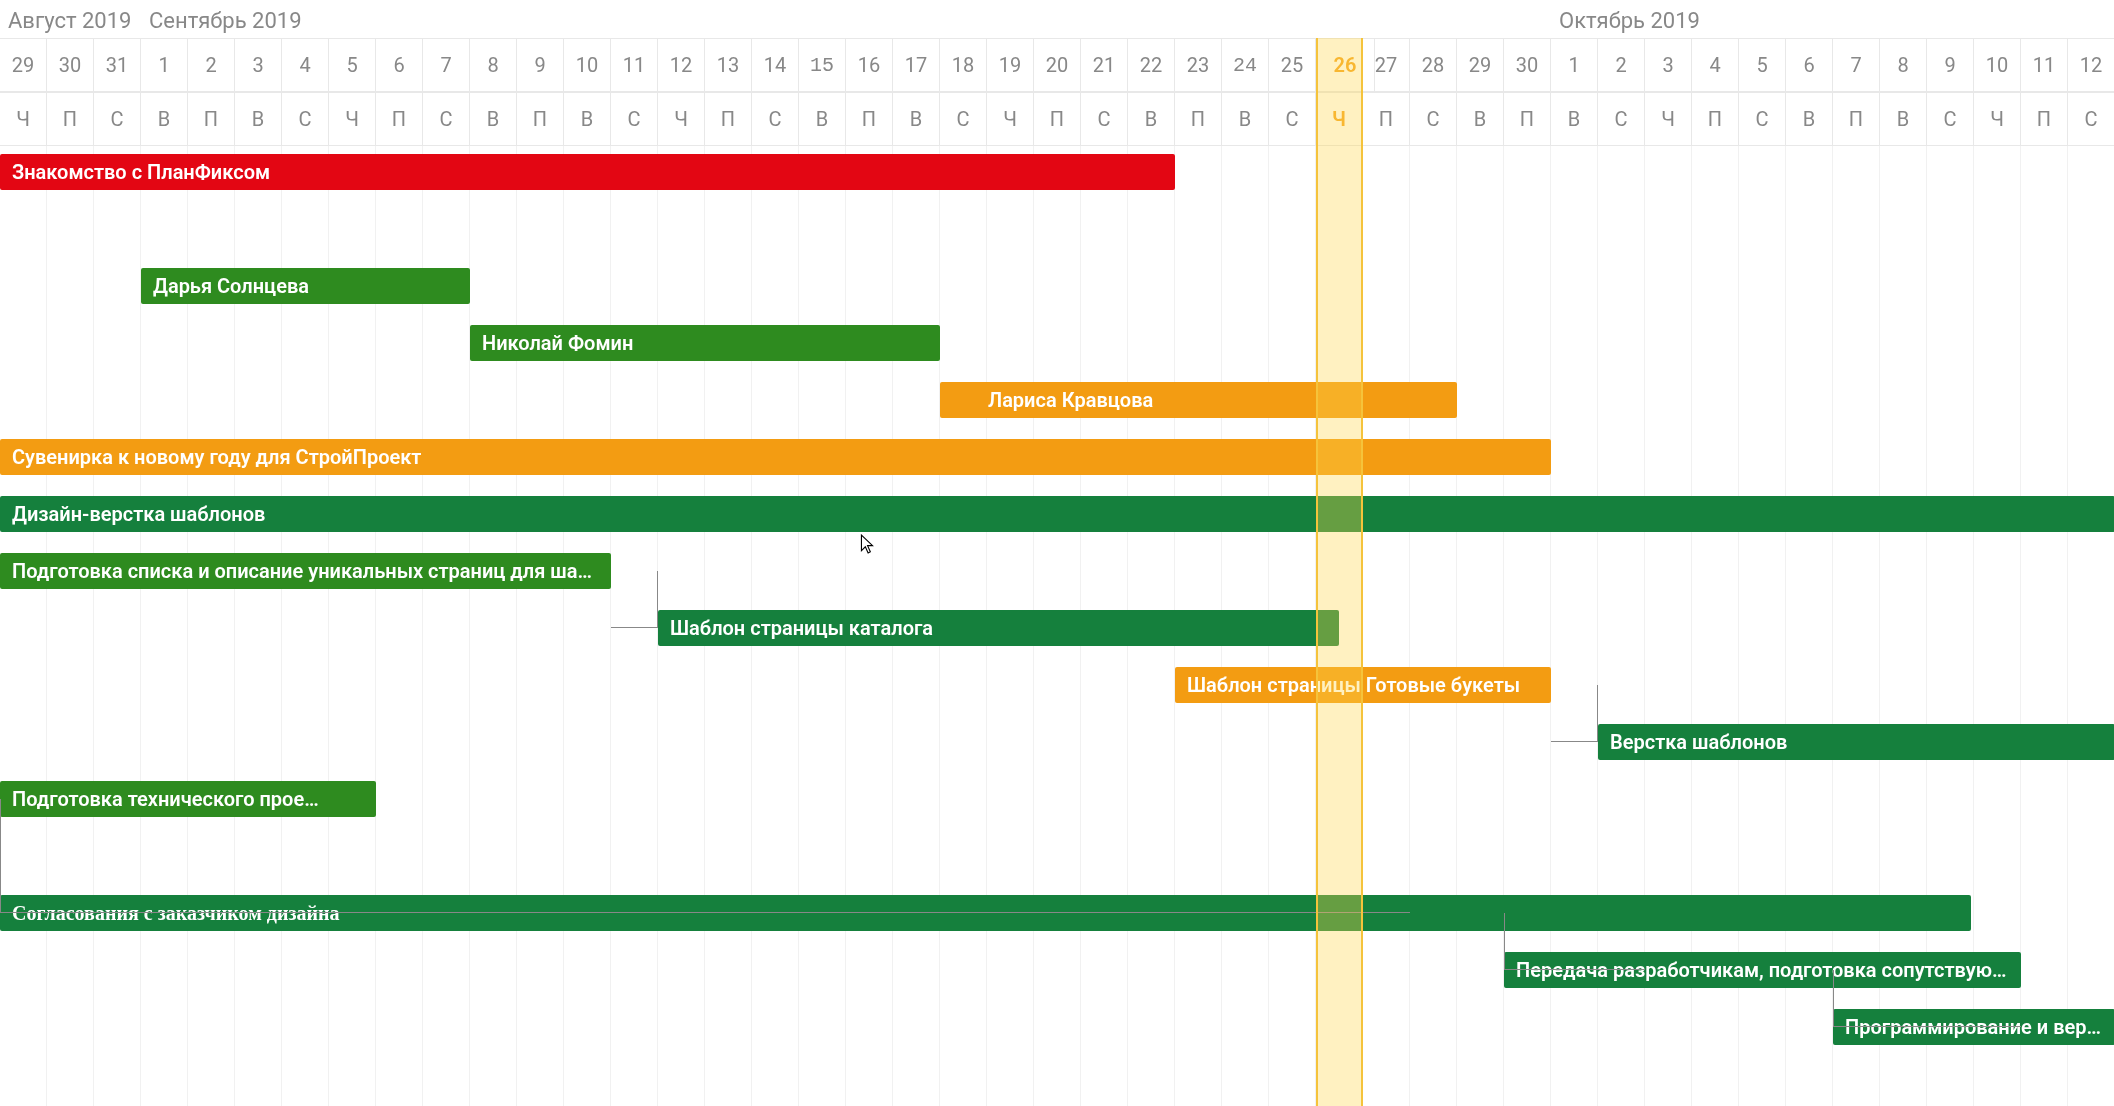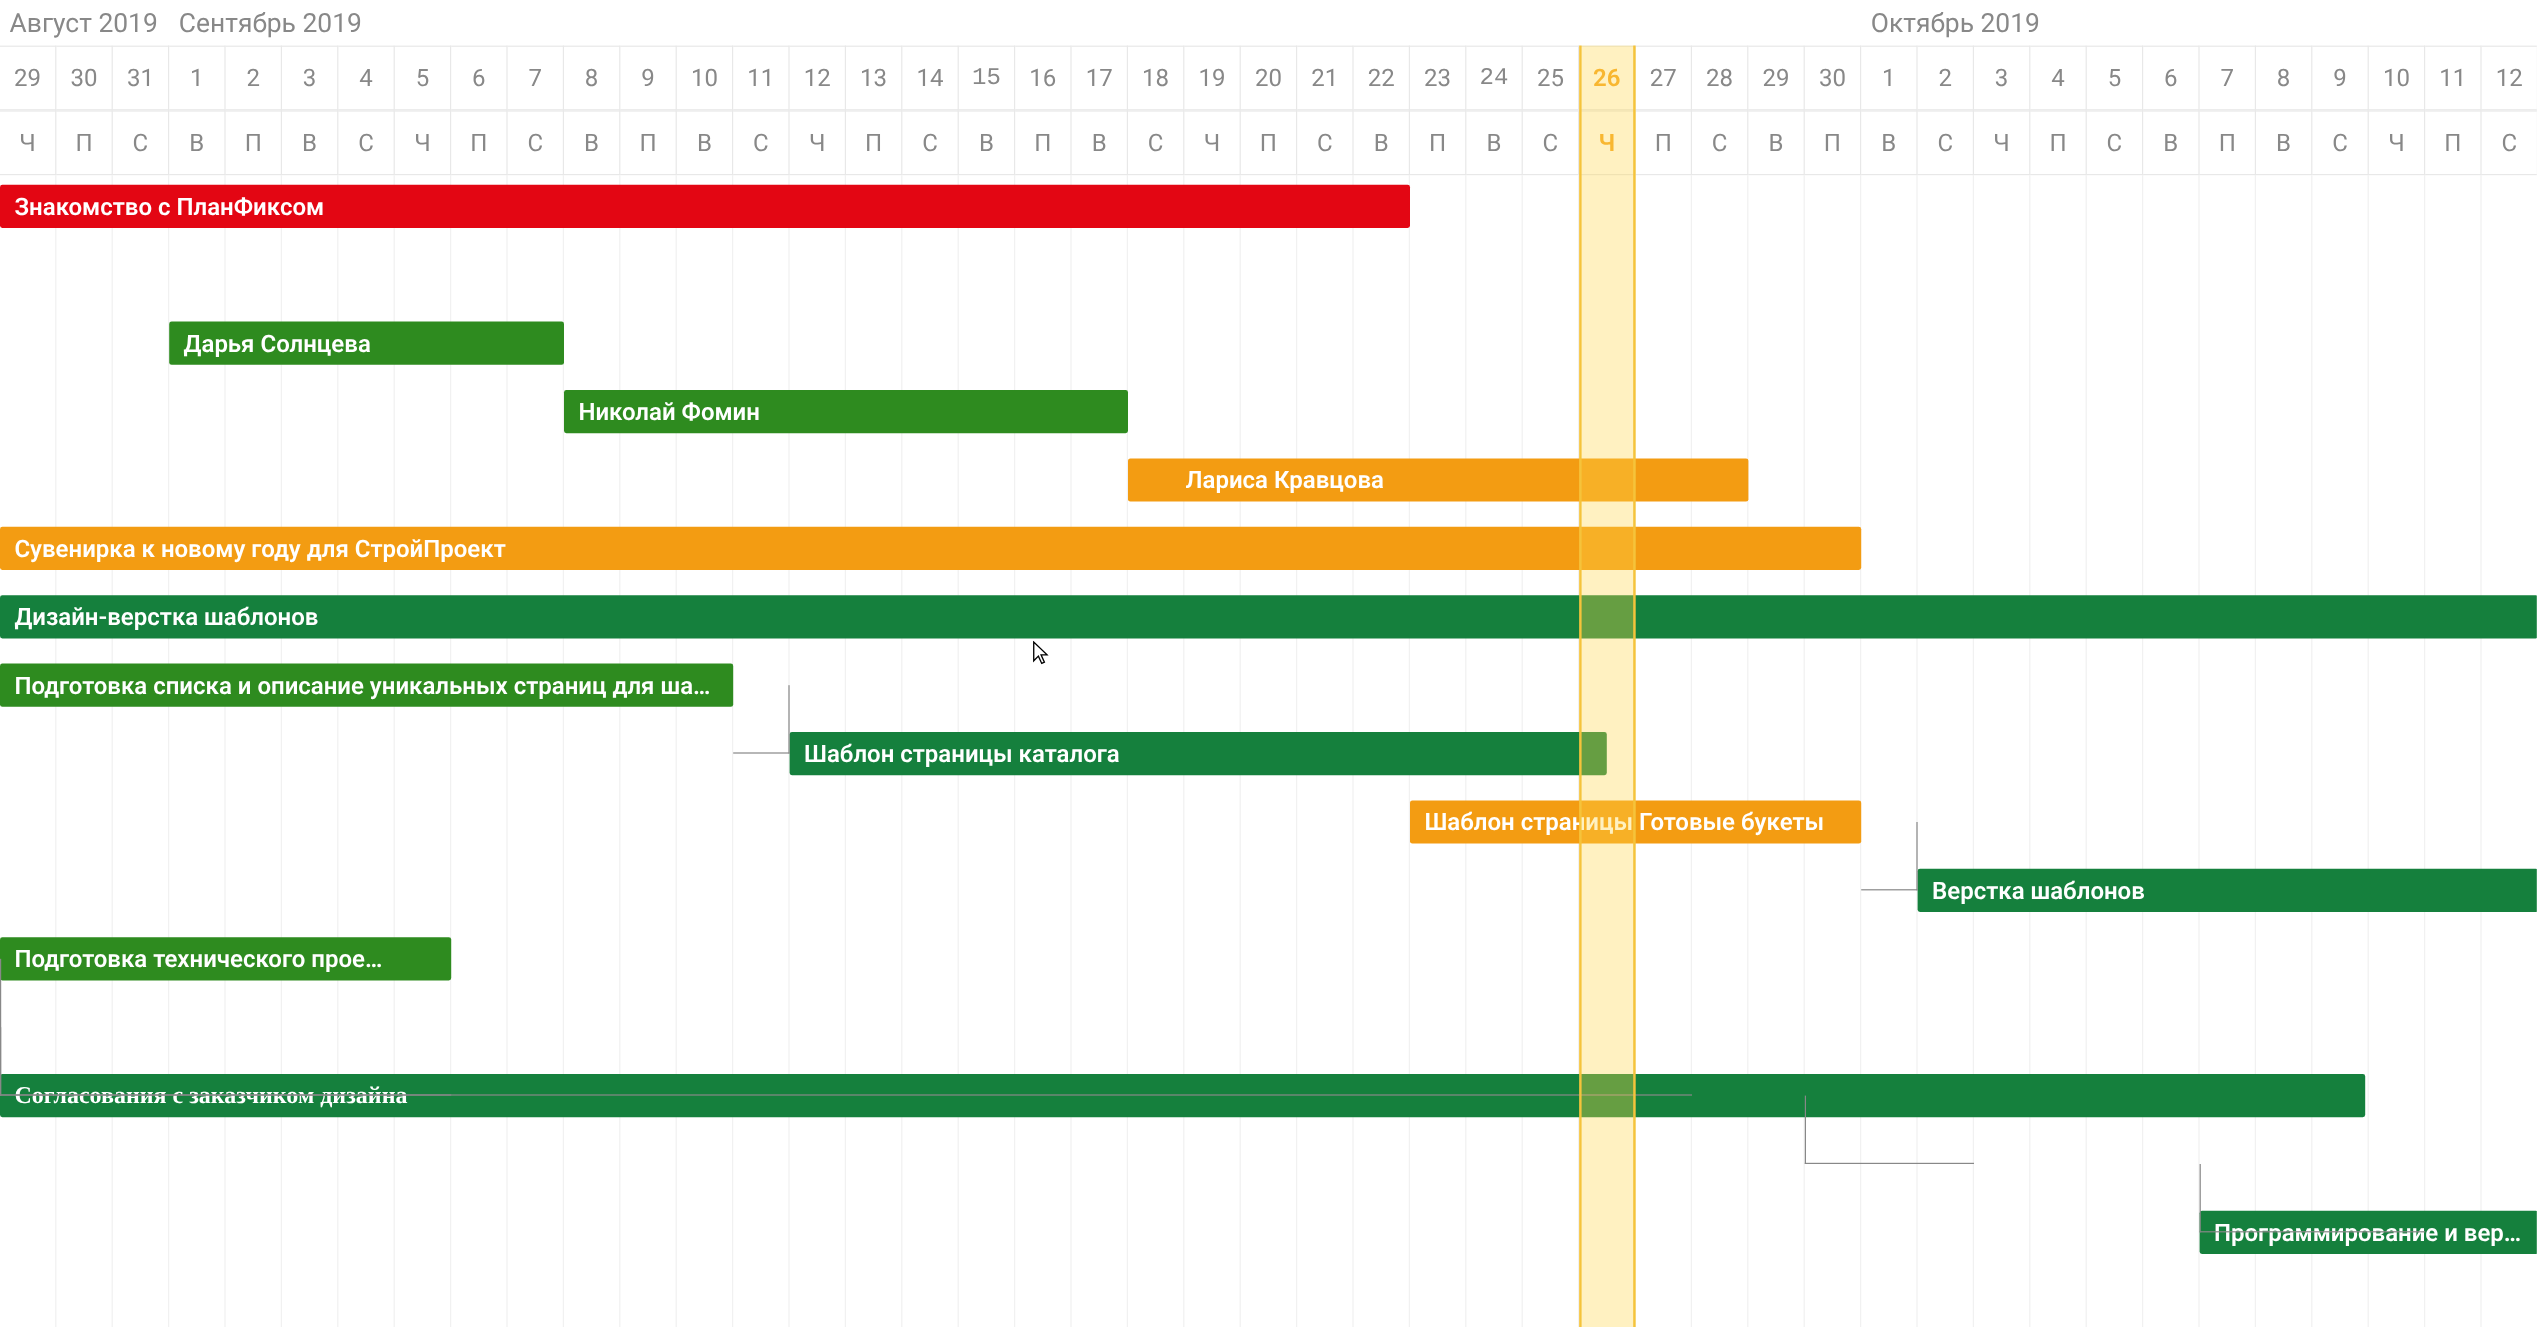--- a/index.html
+++ b/index.html
@@ -55,21 +55,21 @@
       <div class="cell" style="left: 846px; width: 47px;">16</div>
       <div class="cell" style="left: 893px; width: 47px;">17</div>
       <div class="cell" style="left: 940px; width: 47px;">18</div>
       <div class="cell" style="left: 987px; width: 47px;">19</div>
       <div class="cell" style="left: 1034px; width: 47px;">20</div>
       <div class="cell" style="left: 1081px; width: 47px;">21</div>
       <div class="cell" style="left: 1128px; width: 47px;">22</div>
       <div class="cell" style="left: 1175px; width: 47px;">23</div>
       <div class="cell" style="left: 1222px; width: 47px; font-family: Liberation Mono, monospace;">24</div>
       <div class="cell" style="left: 1269px; width: 47px;">25</div>
-      <div class="cell today-num" style="left: 1316px; width: 47px;">26</div>
+      <div class="cell today-num" style="left: 1316px; width: 59px;">26</div>
       <div class="cell" style="left: 1363px; width: 47px;">27</div>
       <div class="cell" style="left: 1410px; width: 47px;">28</div>
       <div class="cell" style="left: 1457px; width: 47px;">29</div>
       <div class="cell" style="left: 1504px; width: 47px;">30</div>
       <div class="cell" style="left: 1551px; width: 47px;">1</div>
       <div class="cell" style="left: 1598px; width: 47px;">2</div>
       <div class="cell" style="left: 1645px; width: 47px;">3</div>
       <div class="cell" style="left: 1692px; width: 47px;">4</div>
       <div class="cell" style="left: 1739px; width: 47px;">5</div>
       <div class="cell" style="left: 1786px; width: 47px;">6</div>
@@ -178,20 +178,21 @@
       <div class="bar green" style="left: 470px; width: 470px; top: 179px;">Николай Фомин</div>
       <div class="bar orange" style="left: 940px; width: 517px; top: 236px; padding-left: 48px;">Лариса Кравцова</div>
       <div class="bar orange" style="left: 0px; width: 1551px; top: 293px;">Сувенирка к новому году для СтройПроект</div>
       <div class="bar blue" style="left: 0px; width: 2115px; top: 350px;">Дизайн-верстка шаблонов</div>
       <div class="bar green" style="left: 0px; width: 611px; top: 407px;">Подготовка списка и описание уникальных страниц для шабло…</div>
       <div class="bar blue" style="left: 658px; width: 681px; top: 464px;">Шаблон страницы каталога</div>
       <div class="bar orange" style="left: 1175px; width: 376px; top: 521px;">Шаблон страницы Готовые букеты</div>
       <div class="bar blue" style="left: 1598px; width: 517px; top: 578px;">Верстка шаблонов</div>
       <div class="bar green" style="left: 0px; width: 376px; top: 635px;">Подготовка технического прое…</div>
       <div class="bar blue" style="left: 0px; width: 1971px; top: 749px; font-family: Liberation Serif, serif;">Согласования с заказчиком дизайна</div>
+      <div class="bar blue" style="left: 1504px; width: 517px; top: 806px;">Передача разработчикам, подготовка сопутствующ…</div>
       <div class="bar blue" style="left: 1833px; width: 282px; top: 863px;">Программирование и верст…</div>
       <div class="link" style="left: 611px; top: 425px; width: 47px; height: 57px;"></div>
       <div class="link" style="left: 1551px; top: 539px; width: 47px; height: 57px;"></div>
       <div class="link" style="left: 0px; top: 653px; width: 376px; height: 114px; border-right: none; border-left: 1px solid rgb(136, 136, 136);"></div>
       <div class="link" style="left: 0px; top: 710px; width: 1410px; height: 57px; border-right: none; border-left: 1px solid rgb(136, 136, 136);"></div>
       <div class="link" style="left: 1504px; top: 767px; width: 141px; height: 57px; border-right: none; border-left: 1px solid rgb(136, 136, 136);"></div>
       <div class="link" style="left: 1833px; top: 824px; width: 188px; height: 57px; border-right: none; border-left: 1px solid rgb(136, 136, 136);"></div>
     </div>
   <div id="today" class="today-col" style="left: 1316px; width: 47px;"></div>
   <div id="cursor" class="cursor" style="left: 860px; top: 534px;">

